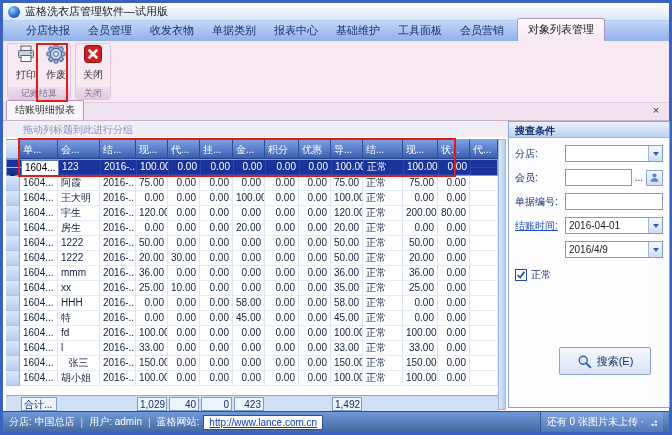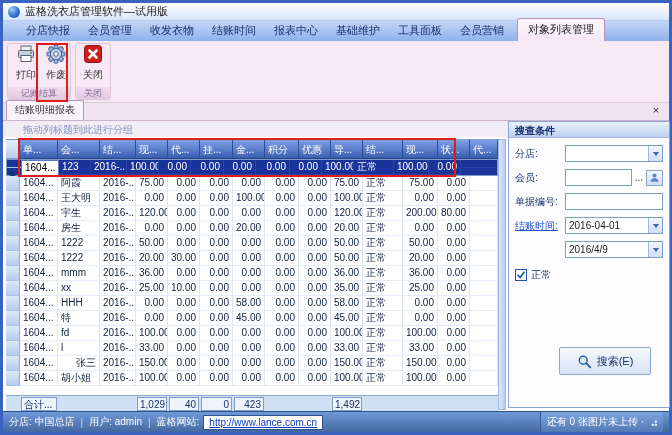--- a/index.html
+++ b/index.html
@@ -93,21 +93,21 @@
 
   <div class="titlebar">
     <div class="logo"></div>
     <div class="title-text">蓝格洗衣店管理软件—试用版</div>
   </div>
 
   <div class="menubar">
       <div class="mitem">分店快报</div>
       <div class="mitem">会员管理</div>
       <div class="mitem">收发衣物</div>
-      <div class="mitem">结账时间</div>
+      <div class="mitem">单据类别</div>
       <div class="mitem">报表中心</div>
       <div class="mitem">基础维护</div>
       <div class="mitem">工具面板</div>
       <div class="mitem">会员营销</div>
       <div class="mtab">对象列表管理</div>
     </div>
 
   <div class="ribbon">
     <div class="rgroup" style="left:4px; width:64px;">
       <div class="gcap">记账结算</div>
@@ -170,21 +170,21 @@
         <div class="hcell" style="width: 35px;">现...</div>
         <div class="hcell" style="width: 32px;">状...</div>
         <div class="hcell" style="width: 28px; flex: 1 1 0%;">代...</div>
       </div>
     <div id="gbody">
         <div class="g-row sel">
           <div class="ind">
             <div class="arrow"></div>
           </div>
           <div class="cell editor" style="width: 38px; text-align: left;">1604...</div>
-          <div class="cell" style="width: 32px; text-align: left;">123</div>
+          <div class="cell" style="width: 42px; text-align: left;">123</div>
           <div class="cell" style="width: 36px; text-align: left;">2016-...</div>
           <div class="cell" style="width: 32px; text-align: right;">100.00</div>
           <div class="cell" style="width: 32px; text-align: right;">0.00</div>
           <div class="cell" style="width: 33px; text-align: right;">0.00</div>
           <div class="cell" style="width: 32px; text-align: right;">0.00</div>
           <div class="cell" style="width: 34px; text-align: right;">0.00</div>
           <div class="cell" style="width: 32px; text-align: right;">0.00</div>
           <div class="cell" style="width: 32px; text-align: right;">100.00</div>
           <div class="cell" style="width: 40px; text-align: left;">正常</div>
           <div class="cell" style="width: 35px; text-align: right;">100.00</div>
@@ -391,21 +391,21 @@
           <div class="cell" style="width: 32px; text-align: right;">0.00</div>
           <div class="cell" style="width: 32px; text-align: right;">33.00</div>
           <div class="cell" style="width: 40px; text-align: left;">正常</div>
           <div class="cell" style="width: 35px; text-align: right;">33.00</div>
           <div class="cell" style="width: 32px; text-align: right;">0.00</div>
           <div class="cell" style="width: 28px; text-align: right; flex: 1 1 0%;"></div>
         </div>
         <div class="g-row">
           <div class="ind"></div>
           <div class="cell" style="width: 38px; text-align: left;">1604...</div>
-          <div class="cell" style="width: 42px; text-align: right;">张三</div>
+          <div class="cell" style="width: 42px; text-align: center;">张三</div>
           <div class="cell" style="width: 36px; text-align: left;">2016-...</div>
           <div class="cell" style="width: 32px; text-align: right;">150.00</div>
           <div class="cell" style="width: 32px; text-align: right;">0.00</div>
           <div class="cell" style="width: 33px; text-align: right;">0.00</div>
           <div class="cell" style="width: 32px; text-align: right;">0.00</div>
           <div class="cell" style="width: 34px; text-align: right;">0.00</div>
           <div class="cell" style="width: 32px; text-align: right;">0.00</div>
           <div class="cell" style="width: 32px; text-align: right;">150.00</div>
           <div class="cell" style="width: 40px; text-align: left;">正常</div>
           <div class="cell" style="width: 35px; text-align: right;">150.00</div>

